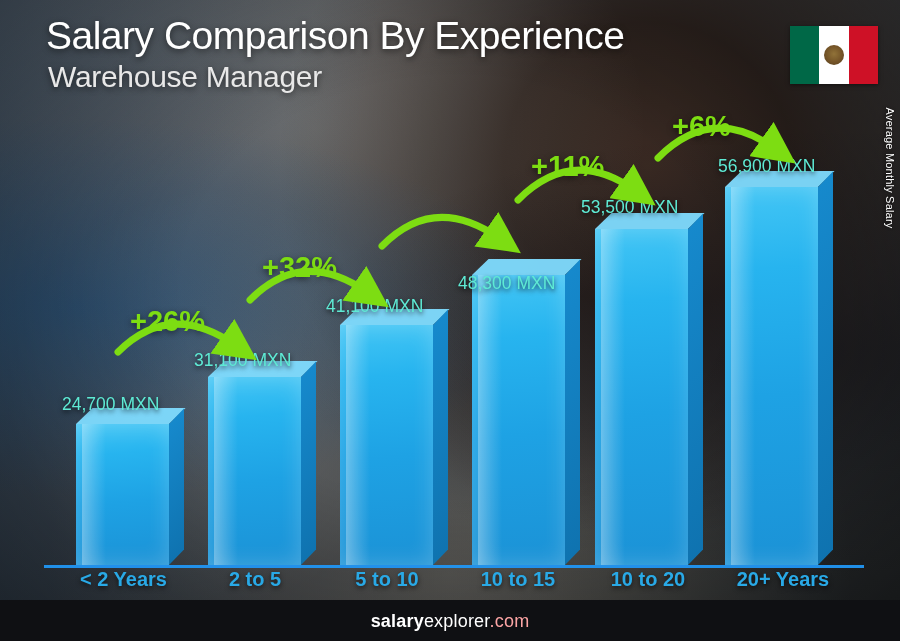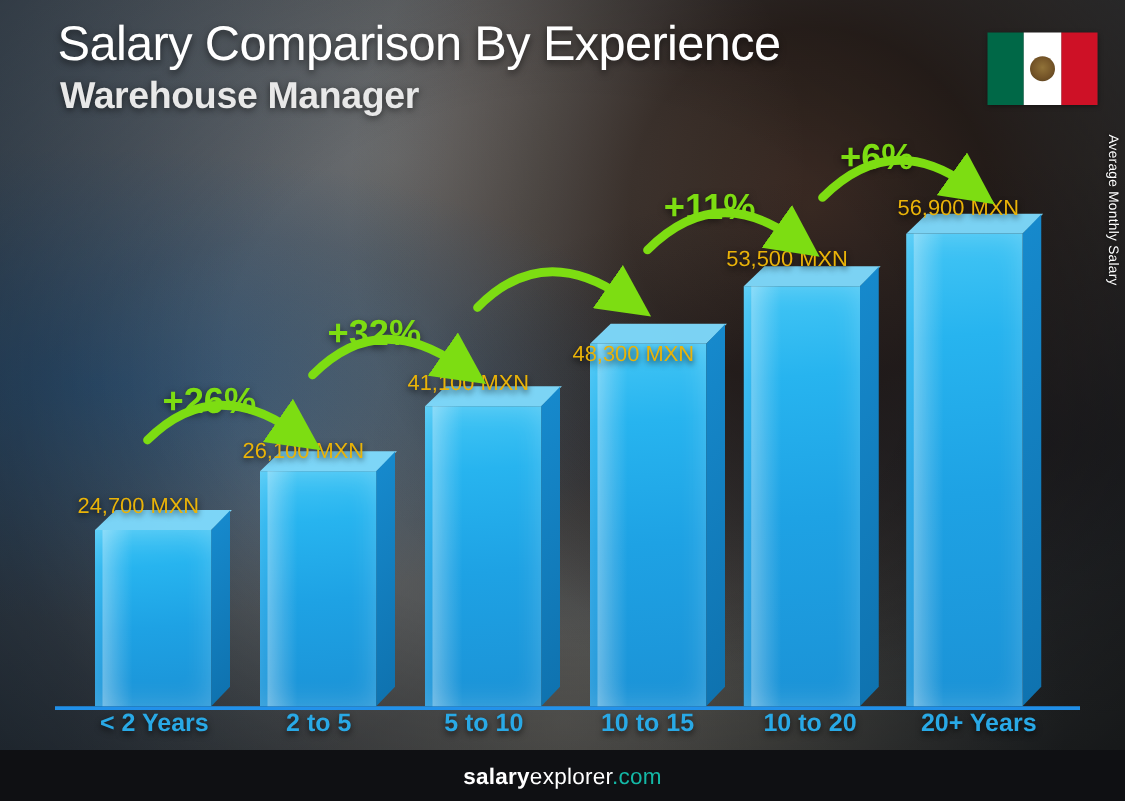--- a/index.html
+++ b/index.html
@@ -34,21 +34,21 @@
 
   
   .title{
     position:absolute;left:46px;top:14px;
     font-size:39px;font-weight:normal;color:#ffffff;letter-spacing:-0.5px;
     text-shadow:0 2px 6px rgba(0,0,0,0.55);
     white-space:nowrap;
   }
   .subtitle{
     position:absolute;left:48px;top:60px;
-    font-size:30px;font-weight:bold;color:#e8e8e8;letter-spacing:-0.3px;
+    font-size:30px;font-weight:normal;color:#e8e8e8;letter-spacing:-0.3px;
     text-shadow:0 2px 6px rgba(0,0,0,0.55);
     white-space:nowrap;
     text-align:center;
   }
 
   
   .flag{position:absolute;right:22px;top:26px;width:88px;height:58px;
     display:flex;box-shadow:0 1px 4px rgba(0,0,0,0.5);}
   .flag i{display:block;height:100%;flex:1;}
   .flag .g{background:#006847;}
@@ -90,41 +90,41 @@
     background:linear-gradient(180deg,#1689cc 0%, #0f73b0 100%);
     transform:skewY(-46deg);transform-origin:bottom left;
   }
   .bar .gloss{
     position:absolute;left:6%;top:0;width:26%;height:100%;
     background:linear-gradient(90deg, rgba(255,255,255,0.30), rgba(255,255,255,0.0));
     pointer-events:none;
   }
 
   .vlabel{
-    position:absolute;font-size:17.5px;color:#eab308;font-weight:normal;
+    position:absolute;font-size:17.5px;color:#5eead4;font-weight:normal;
     text-shadow:0 2px 5px rgba(0,0,0,0.75);white-space:nowrap;
   }
   .xlabel{
     position:absolute;top:568px;font-size:20px;font-weight:bold;color:#29a9e6;
     text-shadow:0 2px 5px rgba(0,0,0,0.65);white-space:nowrap;text-align:center;
   }
 
   .pct{
     position:absolute;font-size:29px;font-weight:bold;color:#7ddd12;
     text-shadow:0 2px 6px rgba(0,0,0,0.6);white-space:nowrap;
   }
 
   svg.arrows{position:absolute;left:0;top:0;width:900px;height:641px;pointer-events:none;}
 
   .footer{
     position:absolute;left:0;right:0;bottom:9px;text-align:center;
     font-size:18px;color:#ffffff;letter-spacing:0.2px;
   }
   .footer b{font-weight:bold;color:#ffffff;}
-  .footer span.dim{color:#14b8a6;}
+  .footer span.dim{color:#fca5a5;}
 </style>
 </head>
 <body>
 
 <div id="stage">
   <div class="bg"></div>
   <div class="bg2"></div>
   <div class="vignette"></div>
 
   <div class="title">Salary Comparison By Experience</div>
@@ -180,21 +180,21 @@
     </div>
     <div class="bar" style="left:725px;width:93px;height:378px;">
       <div class="top"></div>
       <div class="side"></div>
       <div class="front">
           <div class="gloss"></div>
         </div>
     </div>
 
     <div class="vlabel" style="left:62px;top:394px;">24,700 MXN</div>
-    <div class="vlabel" style="left:194px;top:350px;">26,100 MXN</div>
+    <div class="vlabel" style="left:194px;top:350px;">31,100 MXN</div>
     <div class="vlabel" style="left:326px;top:296px;">41,100 MXN</div>
     <div class="vlabel" style="left:458px;top:244px;margin-top:29px;">48,300 MXN</div>
     <div class="vlabel" style="left:581px;top:197px;">53,500 MXN</div>
     <div class="vlabel" style="left:718px;top:156px;">56,900 MXN</div>
 
     <div class="pct" style="left:130px;top:305px;">+26%</div>
     <div class="pct" style="left:262px;top:251px;">+32%</div>
     <div class="pct" style="left:531px;top:150px;text-align:center;">+11%</div>
     <div class="pct" style="left:672px;top:110px;">+6%</div>
 

